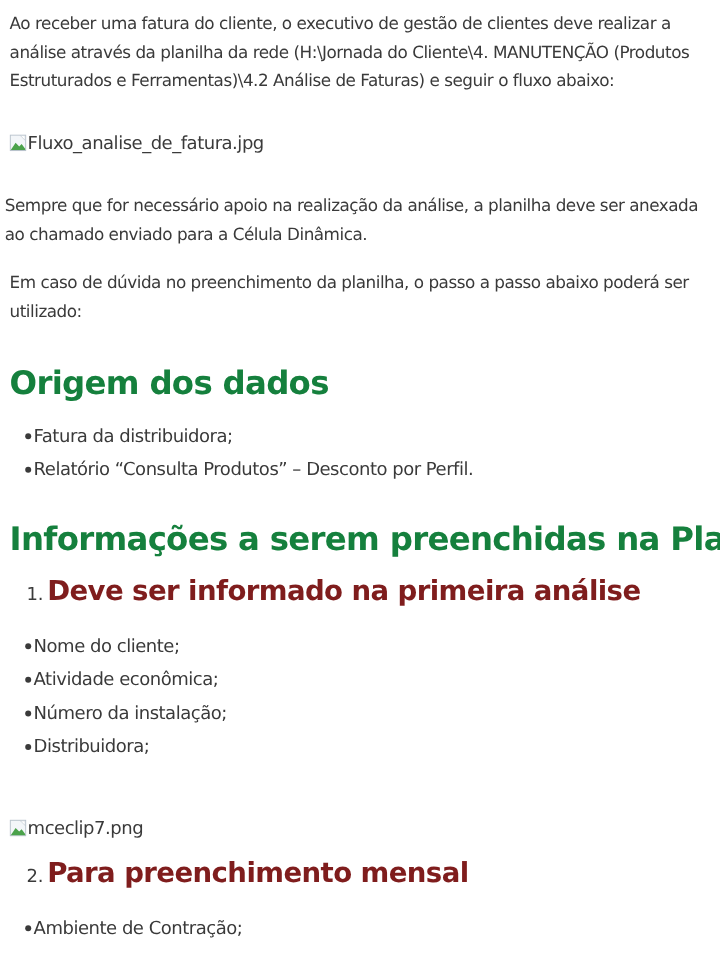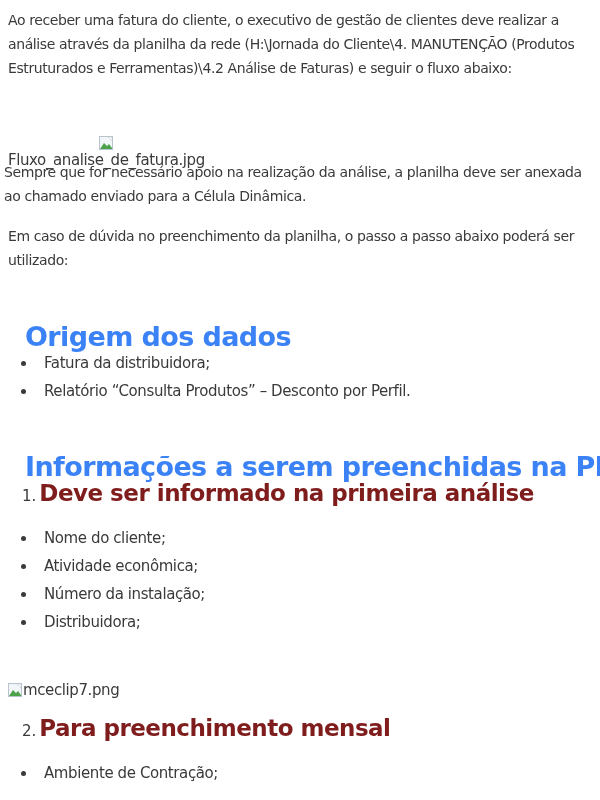--- a/index.html
+++ b/index.html
@@ -8,38 +8,38 @@
     font-family: "DejaVu Sans", sans-serif;
     color: #3a3a3a;
   }
   .content { padding: 0 8px; }
   p { margin: 0; font-size: 14px; line-height: 24px; letter-spacing: -0.4px; }
   .p1 { position: absolute; top: 8px; left: 8px; width: 585px; }
   .img-broken { position: absolute; left: 8px; font-size: 15px; line-height: 20px; letter-spacing: -0.4px; display: flex; align-items: center; }
   .img-broken .ico { width: 14px; height: 14px; margin-right: 1px; position: relative; }
   .p2 { position: absolute; top: 160px; left: 4px; width: 585px; }
   .p3 { position: absolute; top: 224px; left: 8px; width: 585px; }
-  h2 { margin: 17px; font-weight: bold; color: #3b82f6; letter-spacing: -0.6px; }
+  h2 { margin: 0; font-weight: bold; color: #15803d; letter-spacing: -0.6px; }
   .h-origem { position: absolute; top: 302px; left: 8px; font-size: 27px; line-height: 36px; }
   .h-info { position: absolute; top: 432px; left: 8px; font-size: 27px; line-height: 36px; white-space: nowrap; }
   ul.bul { list-style: none; margin: 0; padding: 0; position: absolute; left: 0; }
-  ul.bul li { position: relative; padding-left: 44px; font-size: 15px; line-height: 28px; letter-spacing: -0.4px; }
+  ul.bul li { position: relative; padding-left: 28px; font-size: 15px; line-height: 28px; letter-spacing: -0.4px; }
   ul.bul li::before { content: ""; position: absolute; left: 21px; top: 12px; width: 5px; height: 5px; border-radius: 50%; background: #3a3a3a; }
   .ol-head { position: absolute; left: 22px; display: flex; align-items: baseline; white-space: nowrap; }
   .ol-head .num { font-size: 15px; margin-right: 3px; }
   .ol-head .txt { font-size: 23px; font-weight: bold; color: #7f1d1d; letter-spacing: -0.5px; }
 </style>
 </head>
 <body>
 
 <div class="content">
 
   <p class="p1">Ao receber uma fatura do cliente, o executivo de gestão de clientes deve realizar a análise através da planilha da rede (H:\Jornada do Cliente\4. MANUTENÇÃO (Produtos Estruturados e Ferramentas)\4.2 Análise de Faturas) e seguir o fluxo abaixo:</p>
 
-  <div class="img-broken" style="top:136px;flex-direction:column;">
+  <div class="img-broken" style="top:109px;">
     <svg class="ico" viewBox="0 0 14 14">
       <rect x="0.5" y="0.5" width="13" height="13" fill="#f3f6f9" stroke="#b9c3cc"></rect>
       <path d="M1 13 L5 7 L8 10 L10 8 L13 12 L13 13 Z" fill="#4ba24b"></path>
       <path d="M9 1 L13 1 L13 5 Z" fill="#ffffff" stroke="#b9c3cc" stroke-width="0.5"></path>
     </svg>
     <span>Fluxo_analise_de_fatura.jpg</span>
   </div>
 
   <p class="p2">Sempre que for necessário apoio na realização da análise, a planilha deve ser anexada ao chamado enviado para a Célula Dinâmica.</p>
 

